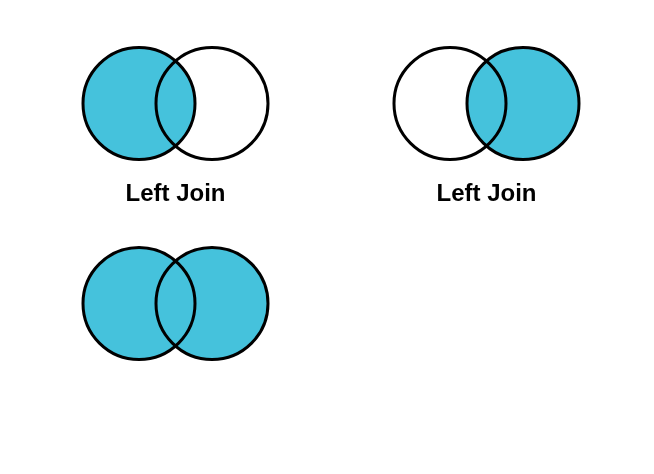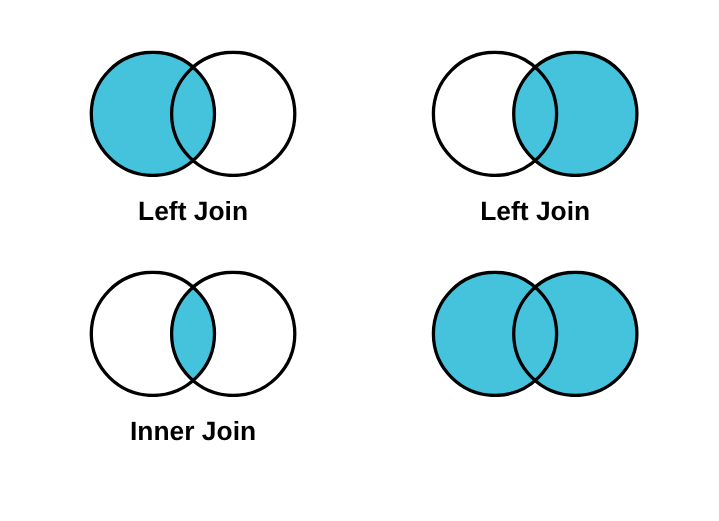--- a/index.html
+++ b/index.html
@@ -67,30 +67,20 @@
     <svg class="venn" viewBox="0 0 197 115">
       <circle cx="62" cy="57.5" r="56" fill="none"></circle>
       <circle cx="135" cy="57.5" r="56" fill="#45C2DC"></circle>
       <path d="M98.5,15 A56,56 0 0 1 98.5,100 A56,56 0 0 1 98.5,15 Z" fill="none"></path>
       <circle class="outline" cx="62" cy="57.5" r="56"></circle>
       <circle class="outline" cx="135" cy="57.5" r="56"></circle>
     </svg>
     <div class="panel-label">Left Join</div>
   </div>
 
-  <div class="panel">
-    <svg class="venn" viewBox="0 0 197 115">
-      <circle cx="62" cy="57.5" r="56" fill="none"></circle>
-      <circle cx="135" cy="57.5" r="56" fill="none"></circle>
-      <path d="M98.5,15 A56,56 0 0 1 98.5,100 A56,56 0 0 1 98.5,15 Z" fill="#45C2DC"></path>
-      <circle class="outline" cx="62" cy="57.5" r="56"></circle>
-      <circle class="outline" cx="135" cy="57.5" r="56"></circle>
-    </svg>
-    <div class="panel-label">Inner Join</div>
-  </div>
 
   <div class="panel">
     <svg class="venn" viewBox="0 0 197 115">
       <circle cx="62" cy="57.5" r="56" fill="#45C2DC"></circle>
       <circle cx="135" cy="57.5" r="56" fill="#45C2DC"></circle>
       <path d="M98.5,15 A56,56 0 0 1 98.5,100 A56,56 0 0 1 98.5,15 Z" fill="none"></path>
       <circle class="outline" cx="62" cy="57.5" r="56"></circle>
       <circle class="outline" cx="135" cy="57.5" r="56"></circle>
     </svg>
   </div>

